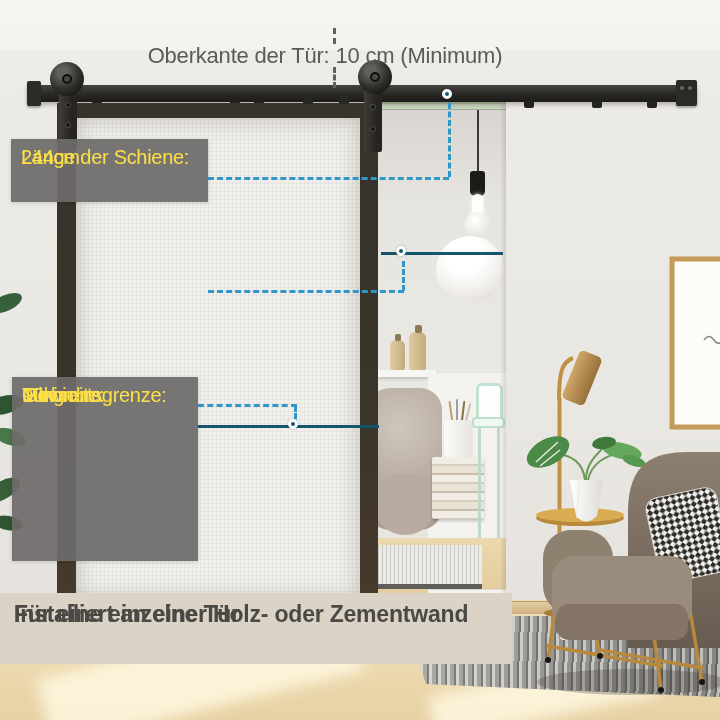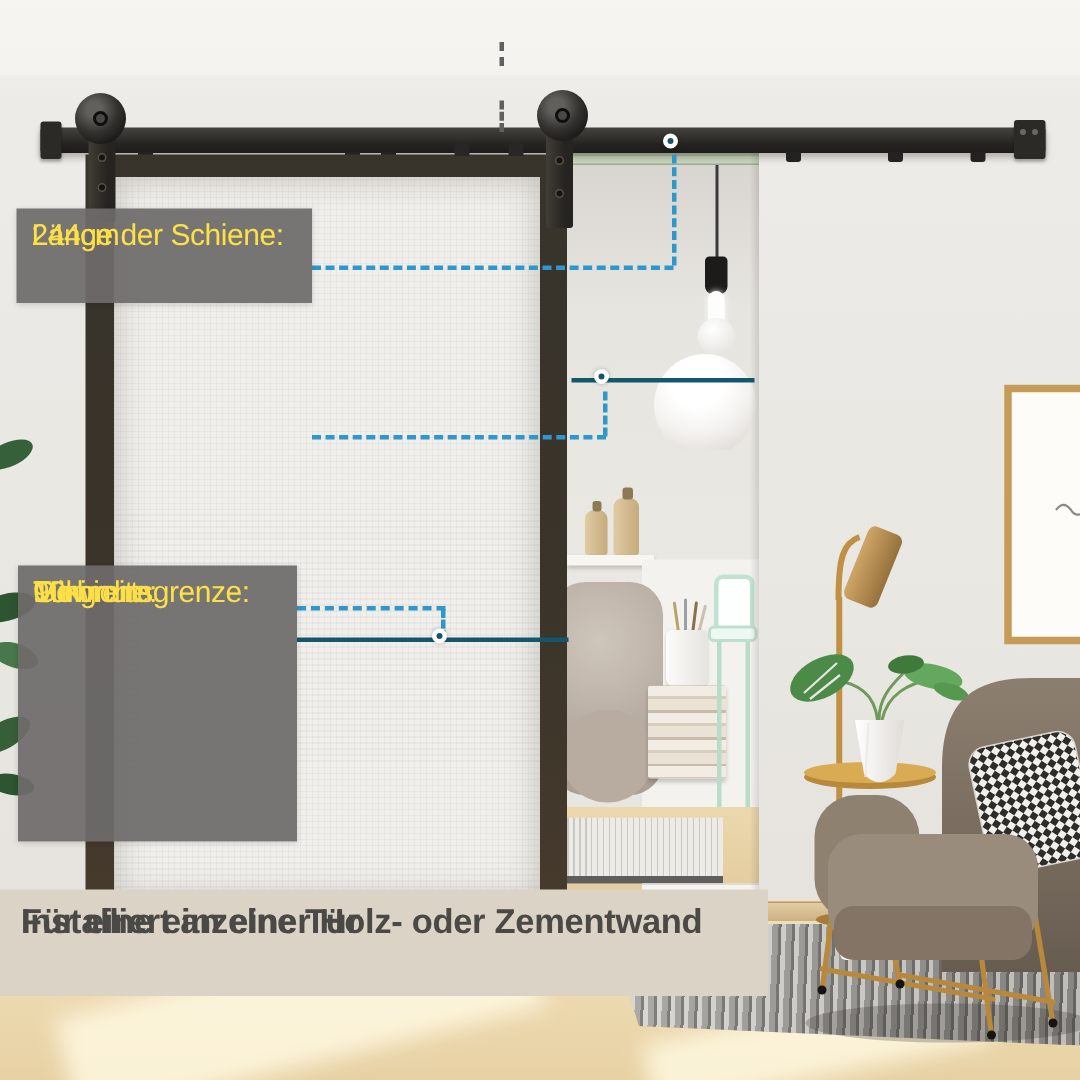--- a/index.html
+++ b/index.html
@@ -262,20 +262,21 @@
   <svg class="z6" style="left:0;top:285px" width="32" height="280" viewBox="0 0 32 280">
     <ellipse cx="6" cy="18" rx="17" ry="8" fill="#36603a" transform="rotate(-24 6 18)"></ellipse>
     <ellipse cx="4" cy="120" rx="20" ry="9" fill="#2e5531" transform="rotate(-14 4 120)"></ellipse>
     <ellipse cx="10" cy="152" rx="16" ry="8" fill="#47774a" transform="rotate(18 10 152)"></ellipse>
     <ellipse cx="3" cy="205" rx="19" ry="9" fill="#365f38" transform="rotate(-30 3 205)"></ellipse>
     <ellipse cx="8" cy="238" rx="15" ry="7" fill="#2f5431" transform="rotate(10 8 238)"></ellipse>
   </svg>
 
   <div class="tick tick1 z8"></div>
   <div class="tick tick2 z8"></div>
+  <div class="top-note z8">Oberkante der Tür: 10 cm (Minimum)</div>
 
   <div class="dash-h z8" style="left:208px;top:177px;width:241px"></div>
   <div class="dash-v z8" style="left:448px;top:103px;height:74px"></div>
   <div class="dot z8" style="left:442px;top:89px"></div>
 
   <div class="solid-h z8" style="left:381px;top:252px;width:122px"></div>
   <div class="dash-v z8" style="left:402px;top:261px;height:30px"></div>
   <div class="dash-h z8" style="left:208px;top:290px;width:196px"></div>
   <div class="dot z8" style="left:396px;top:246px"></div>
 

